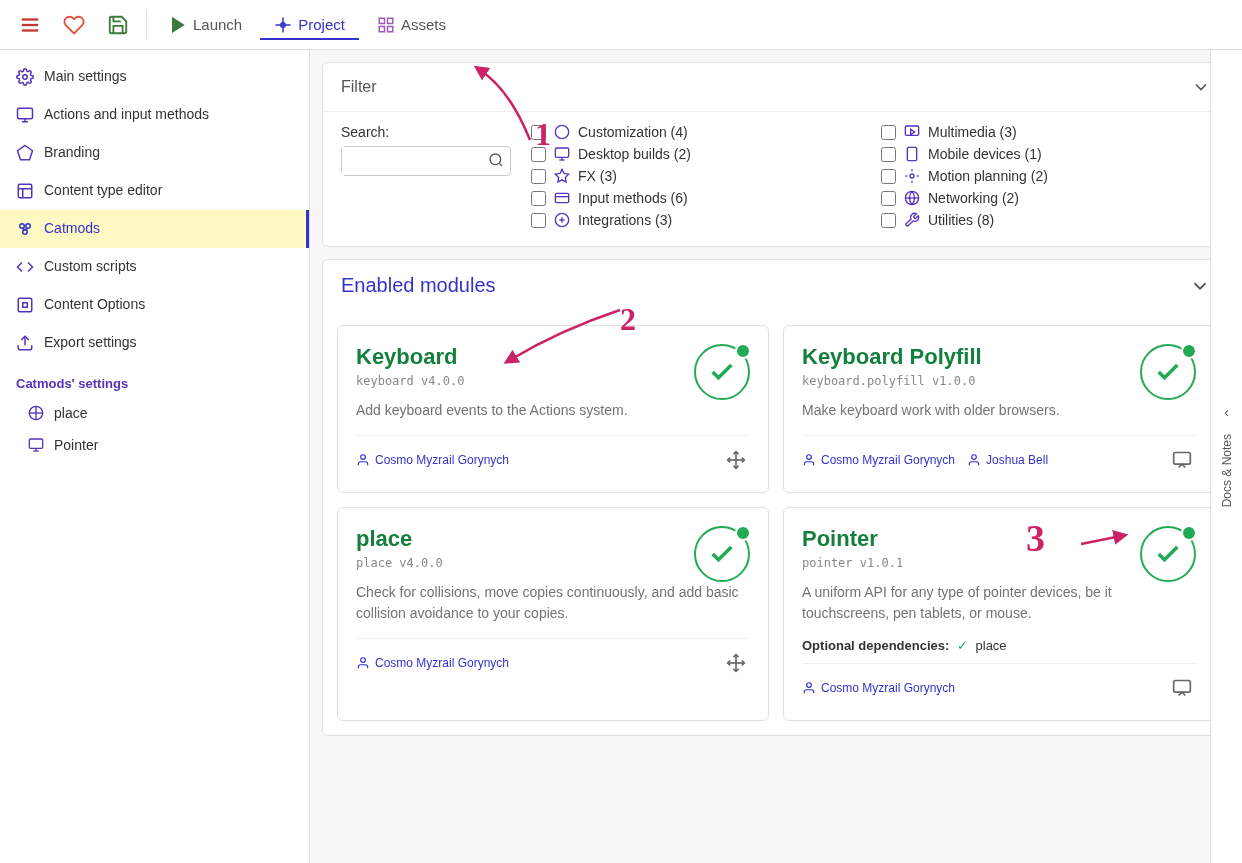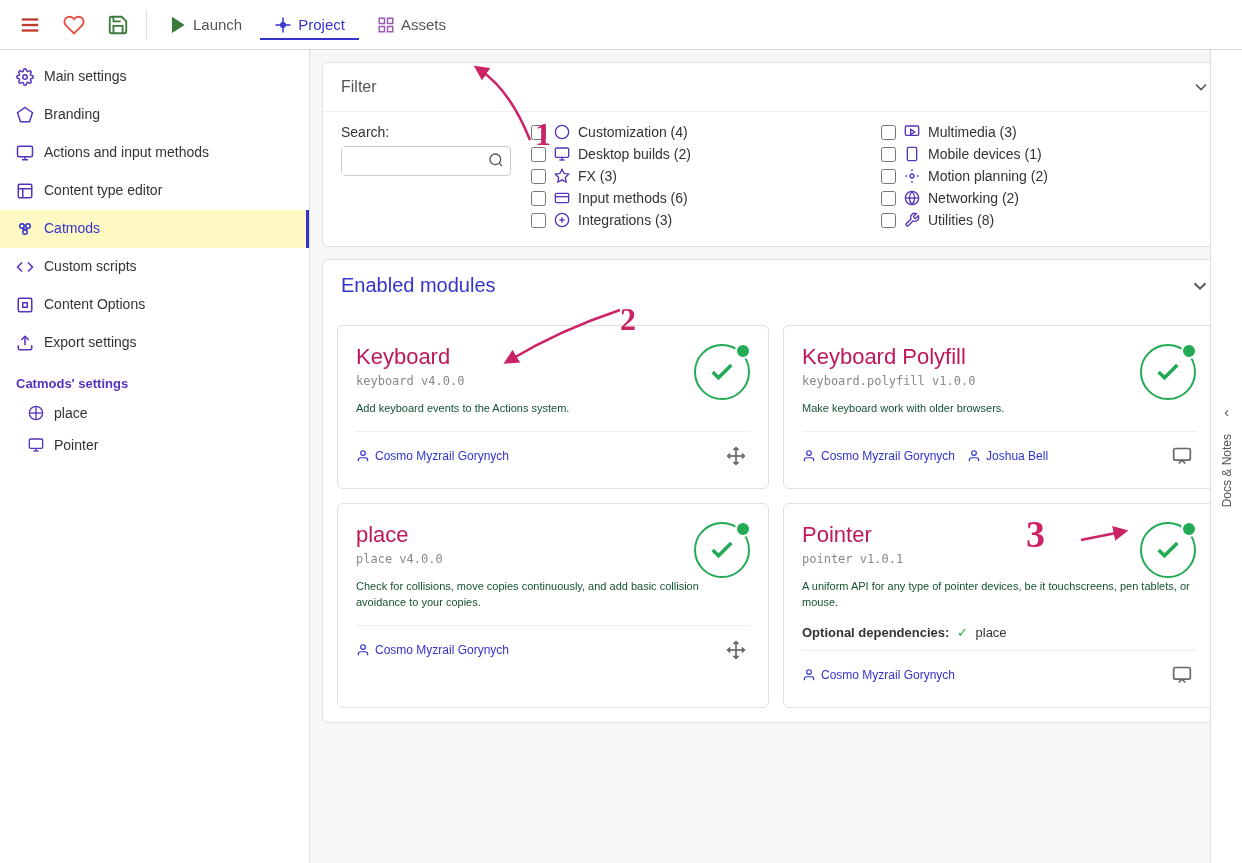--- a/index.html
+++ b/index.html
@@ -94,23 +94,23 @@
     }
     .enabled-header-title { font-size: 20px; color: #3333cc; font-weight: 400; }
 
     
     .modules-grid { display: grid; grid-template-columns: 1fr 1fr; gap: 14px; padding: 14px; }
     .module-card {
       background: #fff; border: 1px solid #e0e0e0; border-radius: 6px;
       padding: 18px; position: relative; min-height: 160px;
     }
     .module-card-header { display: flex; justify-content: space-between; align-items: flex-start; }
-    .module-name { font-size: 22px; color: #be185d; font-weight: 400; margin-bottom: 4px; }
+    .module-name { font-size: 22px; color: #15803d; font-weight: 700; margin-bottom: 4px; }
     .module-version { font-size: 12px; color: #888; font-family: monospace; margin-bottom: 10px; }
-    .module-desc { font-size: 11px; color: #14532d; line-height: 1.5; margin-bottom: 14px; }
+    .module-desc { font-size: 14px; color: #737373; line-height: 1.5; margin-bottom: 14px; }
     .module-footer { display: flex; align-items: center; justify-content: space-between; border-top: 1px solid #eee; padding-top: 10px; }
     .module-authors { display: flex; gap: 12px; align-items: center; }
     .module-author { display: flex; align-items: center; gap: 5px; font-size: 12px; color: #3333cc; }
     .module-author svg { width: 14px; height: 14px; }
     .module-icon-btn { width: 28px; height: 28px; display: flex; align-items: center; justify-content: center; cursor: pointer; }
     .module-icon-btn svg { width: 20px; height: 20px; color: #666; }
 
     
     .check-circle {
       width: 56px; height: 56px; border-radius: 50%;
@@ -206,32 +206,32 @@
     <div class="sidebar-item">
       <svg viewBox="0 0 24 24" fill="none" stroke="#5533bb" stroke-width="2">
         <circle cx="12" cy="12" r="3"></circle>
           <path d="M19.4 15a1.65 1.65 0 0 0 .33 1.82l.06.06a2 2 0 1 1-2.83 2.83l-.06-.06a1.65 1.65 0 0 0-1.82-.33 1.65 1.65 0 0 0-1 1.51V21a2 2 0 1 1-4 0v-.09A1.65 1.65 0 0 0 9 19.4a1.65 1.65 0 0 0-1.82.33l-.06.06a2 2 0 1 1-2.83-2.83l.06-.06A1.65 1.65 0 0 0 4.68 15a1.65 1.65 0 0 0-1.51-1H3a2 2 0 1 1 0-4h.09A1.65 1.65 0 0 0 4.6 9a1.65 1.65 0 0 0-.33-1.82l-.06-.06a2 2 0 1 1 2.83-2.83l.06.06A1.65 1.65 0 0 0 9 4.68a1.65 1.65 0 0 0 1-1.51V3a2 2 0 1 1 4 0v.09a1.65 1.65 0 0 0 1 1.51 1.65 1.65 0 0 0 1.82-.33l.06-.06a2 2 0 1 1 2.83 2.83l-.06.06A1.65 1.65 0 0 0 19.4 9a1.65 1.65 0 0 0 1.51 1H21a2 2 0 1 1 0 4h-.09a1.65 1.65 0 0 0-1.51 1z"></path>
       </svg>
       <span>Main settings</span>
     </div>
 
     <div class="sidebar-item">
       <svg viewBox="0 0 24 24" fill="none" stroke="#5533bb" stroke-width="2">
-        <polygon points="12,2 22,9 18,21 6,21 2,9"></polygon>
-      </svg>
-      <span>Branding</span>
-    </div>
-
-    <div class="sidebar-item">
-      <svg viewBox="0 0 24 24" fill="none" stroke="#5533bb" stroke-width="2">
         <rect x="2" y="3" width="20" height="14" rx="2"></rect>
           <line x1="8" y1="21" x2="16" y2="21"></line>
           <line x1="12" y1="17" x2="12" y2="21"></line>
       </svg>
       <span>Actions and input methods</span>
+    </div>
+
+    <div class="sidebar-item">
+      <svg viewBox="0 0 24 24" fill="none" stroke="#5533bb" stroke-width="2">
+        <polygon points="12,2 22,9 18,21 6,21 2,9"></polygon>
+      </svg>
+      <span>Branding</span>
     </div>
 
     <div class="sidebar-item">
       <svg viewBox="0 0 24 24" fill="none" stroke="#5533bb" stroke-width="2">
         <rect x="3" y="3" width="18" height="18" rx="2"></rect>
           <line x1="3" y1="9" x2="21" y2="9"></line>
           <line x1="9" y1="21" x2="9" y2="9"></line>
       </svg>
       <span>Content type editor</span>
     </div>

